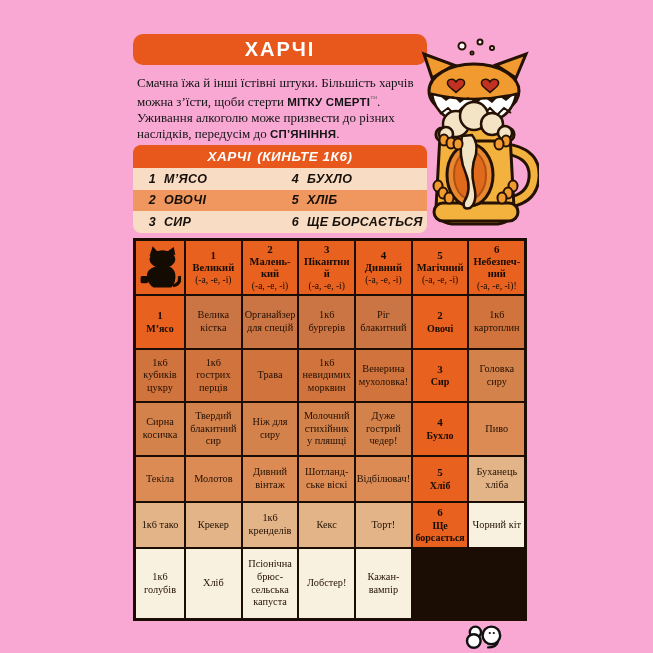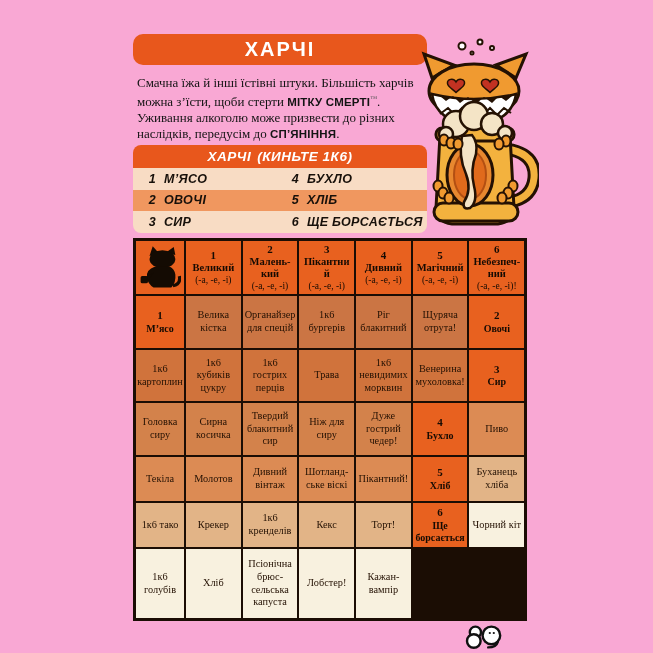--- a/index.html
+++ b/index.html
@@ -199,50 +199,50 @@
         <span class="mx-suffix">(-а, -е, -і)!</span>
       </div>
       <div class="mx-cell mx-rowhead">
         <span class="mx-num">1</span>
         <span class="mx-name">М’ясо</span>
       </div>
       <div class="mx-cell mx-data r0">Велика кістка</div>
       <div class="mx-cell mx-data r0">Органайзер для спецій</div>
       <div class="mx-cell mx-data r0">1к6 бургерів</div>
       <div class="mx-cell mx-data r0">Ріг блакитний</div>
-      <div class="mx-cell mx-data r0">Щуряча отрута!</div>
       <div class="mx-cell mx-rowhead">
         <span class="mx-num">2</span>
         <span class="mx-name">Овочі</span>
       </div>
       <div class="mx-cell mx-data r1">1к6 картоплин</div>
       <div class="mx-cell mx-data r1">1к6 кубиків цукру</div>
       <div class="mx-cell mx-data r1">1к6 гострих перців</div>
       <div class="mx-cell mx-data r1">Трава</div>
       <div class="mx-cell mx-data r1">1к6 невидимих морквин</div>
       <div class="mx-cell mx-data r1">Венерина мухоловка!</div>
       <div class="mx-cell mx-rowhead">
         <span class="mx-num">3</span>
         <span class="mx-name">Сир</span>
       </div>
       <div class="mx-cell mx-data r2">Головка сиру</div>
       <div class="mx-cell mx-data r2">Сирна косичка</div>
       <div class="mx-cell mx-data r2">Твердий блакитний сир</div>
       <div class="mx-cell mx-data r2">Ніж для сиру</div>
+      <div class="mx-cell mx-data r2">Молочний стихійник у пляшці</div>
       <div class="mx-cell mx-data r2">Дуже гострий чедер!</div>
       <div class="mx-cell mx-rowhead">
         <span class="mx-num">4</span>
         <span class="mx-name">Бухло</span>
       </div>
       <div class="mx-cell mx-data r3">Пиво</div>
       <div class="mx-cell mx-data r3">Текіла</div>
       <div class="mx-cell mx-data r3">Молотов</div>
       <div class="mx-cell mx-data r3">Дивний вінтаж</div>
       <div class="mx-cell mx-data r3">Шотланд-ське віскі</div>
-      <div class="mx-cell mx-data r3">Пікантний!</div>
+      <div class="mx-cell mx-data r3">Відбілювач!</div>
       <div class="mx-cell mx-rowhead">
         <span class="mx-num">5</span>
         <span class="mx-name">Хліб</span>
       </div>
       <div class="mx-cell mx-data r4">Буханець хліба</div>
       <div class="mx-cell mx-data r4">1к6 тако</div>
       <div class="mx-cell mx-data r4">Крекер</div>
       <div class="mx-cell mx-data r4">1к6 кренделів</div>
       <div class="mx-cell mx-data r4">Кекс</div>
       <div class="mx-cell mx-data r4">Торт!</div>

